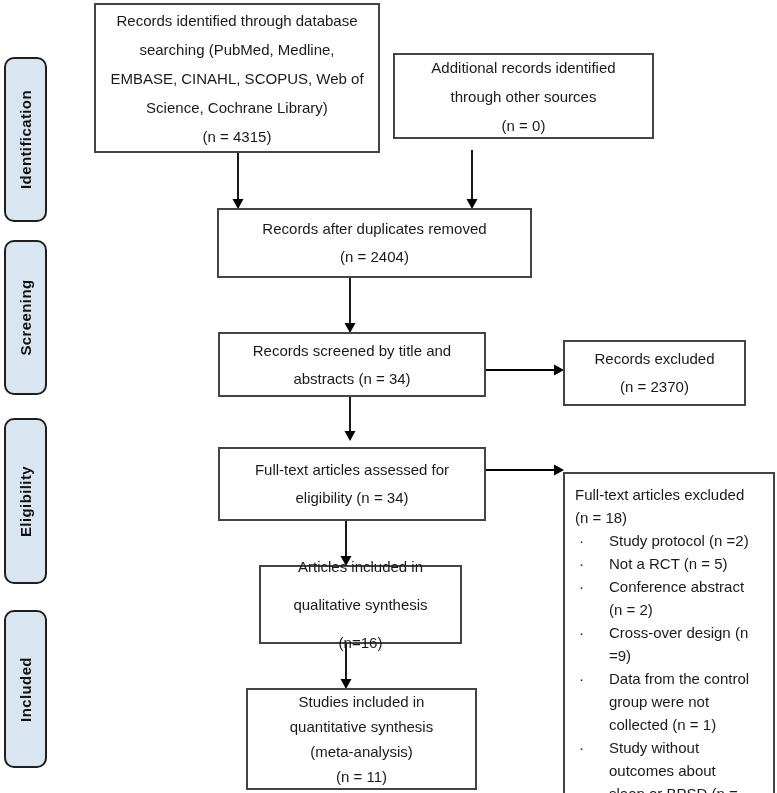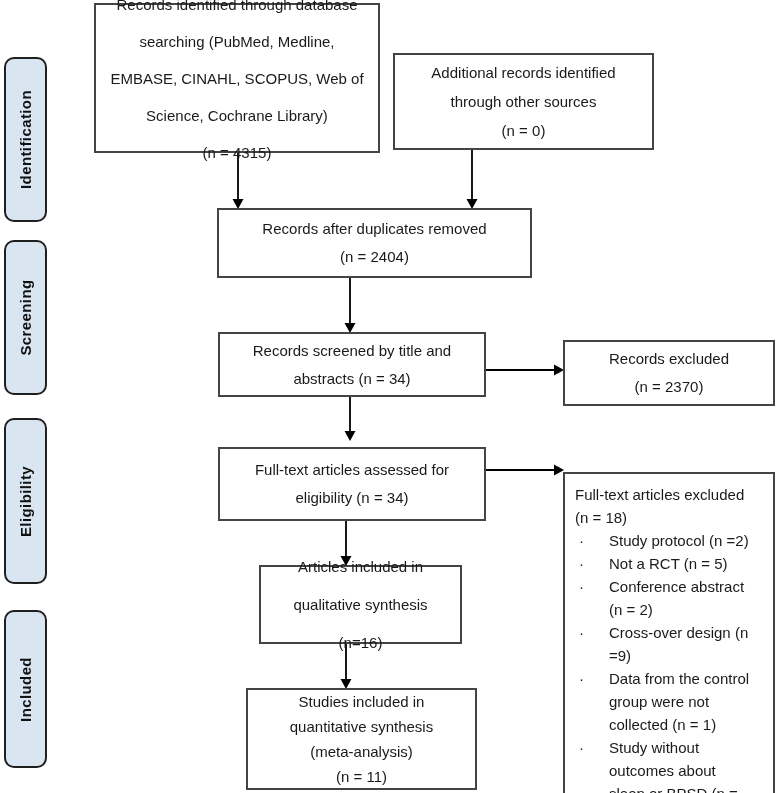--- a/index.html
+++ b/index.html
@@ -19,25 +19,25 @@
     box-sizing:border-box;
     display:flex;
     flex-direction:column;
     justify-content:center;
     align-items:center;
     text-align:center;
     font-size:15px;
     line-height:28px;
   }
   .flow-box .ln{width:100%;}
-  .box-a{left:94px;top:3px;width:286px;height:150px;line-height:29px;gap:8px;}
-  .box-b{left:393px;top:53px;width:261px;height:97px;line-height:29px;}
+  .box-a{left:94px;top:3px;width:286px;height:150px;line-height:29px;}
+  .box-b{left:393px;top:53px;width:261px;height:86px;line-height:29px;}
   .box-c{left:217px;top:208px;width:315px;height:70px;}
   .box-d{left:218px;top:332px;width:268px;height:65px;}
-  .box-e{left:563px;top:340px;width:212px;height:66px;}
+  .box-e{left:563px;top:340px;width:183px;height:66px;}
   .box-f{left:218px;top:429px;width:268px;height:74px;margin-top:18px;}
   .box-h{left:259px;top:565px;width:203px;height:79px;line-height:26px;gap:12px;}
   .box-i{left:246px;top:688px;width:231px;height:102px;line-height:25px;}
   .box-g{
     left:563px;top:436px;width:212px;height:346px;
     justify-content:flex-start;align-items:flex-start;
     text-align:left;
     padding:9px 18px 0 10px;
     line-height:23px;font-size:15px;margin-top:36px;
   }

